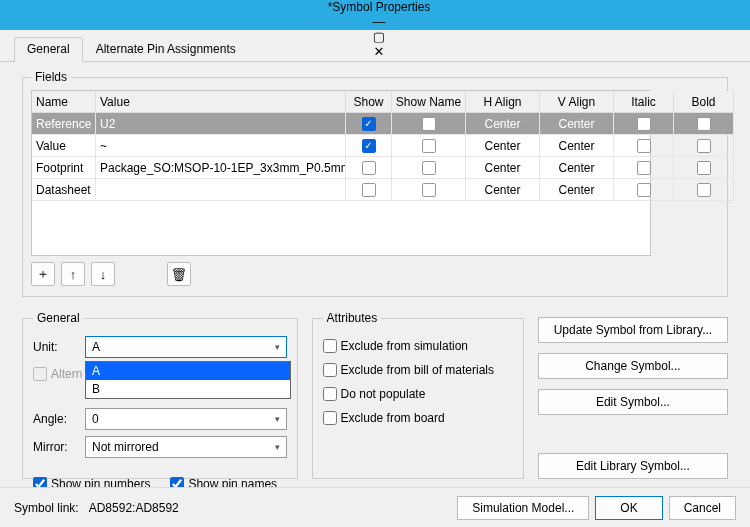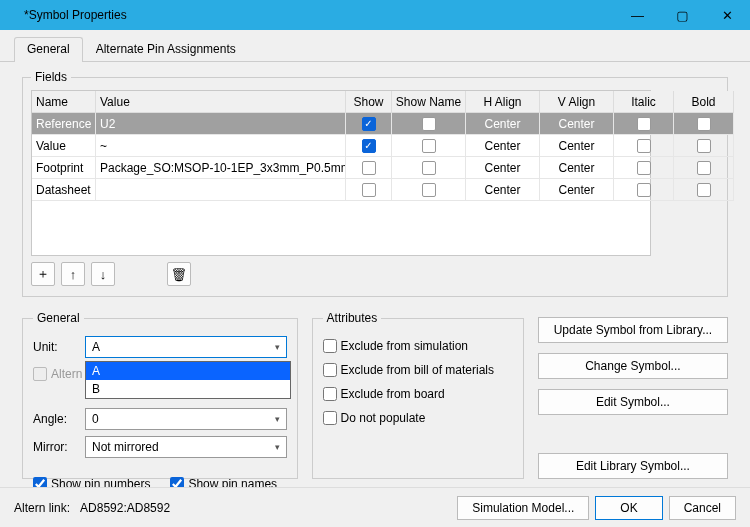--- a/index.html
+++ b/index.html
@@ -10,22 +10,23 @@
       width: 750px;
       height: 527px;
       overflow: hidden;
       color: #000;
     }
     .titlebar {
       height: 30px;
       background: #2aace3;
       display: flex;
       align-items: center;
-      padding-left: 24px;
+      padding-left: 8px;
       color: #000;
+      flex-direction: column;
     }
     .titlebar-title { flex: 1; font-size: 12px; }
     .titlebar-btn {
       width: 45px;
       height: 30px;
       display: flex;
       align-items: center;
       justify-content: center;
       font-size: 13px;
       cursor: default;
@@ -378,38 +379,38 @@
       <div class="cb-row">
         <input type="checkbox" style="">
         <span>Exclude from simulation</span>
       </div>
       <div class="cb-row">
         <input type="checkbox" style="">
         <span>Exclude from bill of materials</span>
       </div>
       <div class="cb-row">
         <input type="checkbox" style="">
-        <span>Exclude from board</span>
+        <span>Do not populate</span>
       </div>
       <div class="cb-row">
         <input type="checkbox" style="">
-        <span>Do not populate</span>
+        <span>Exclude from board</span>
       </div>
     </fieldset>
 
     <div class="col-right">
       <button class="side-btn">Update Symbol from Library...</button>
       <button class="side-btn">Change Symbol...</button>
       <button class="side-btn">Edit Symbol...</button>
       <div style="height:18px;"></div>
       <button class="side-btn">Edit Library Symbol...</button>
     </div>
   </div>
 
 </div>
 
 <div class="footer">
-  <span class="footer-label">Altern link:</span>
+  <span class="footer-label">Symbol link:</span>
   <span class="footer-link">AD8592:AD8592</span>
   <button class="footer-btn">Simulation Model...</button>
   <button class="footer-btn primary">OK</button>
   <button class="footer-btn">Cancel</button>
 </div>
 
 </body></html>

